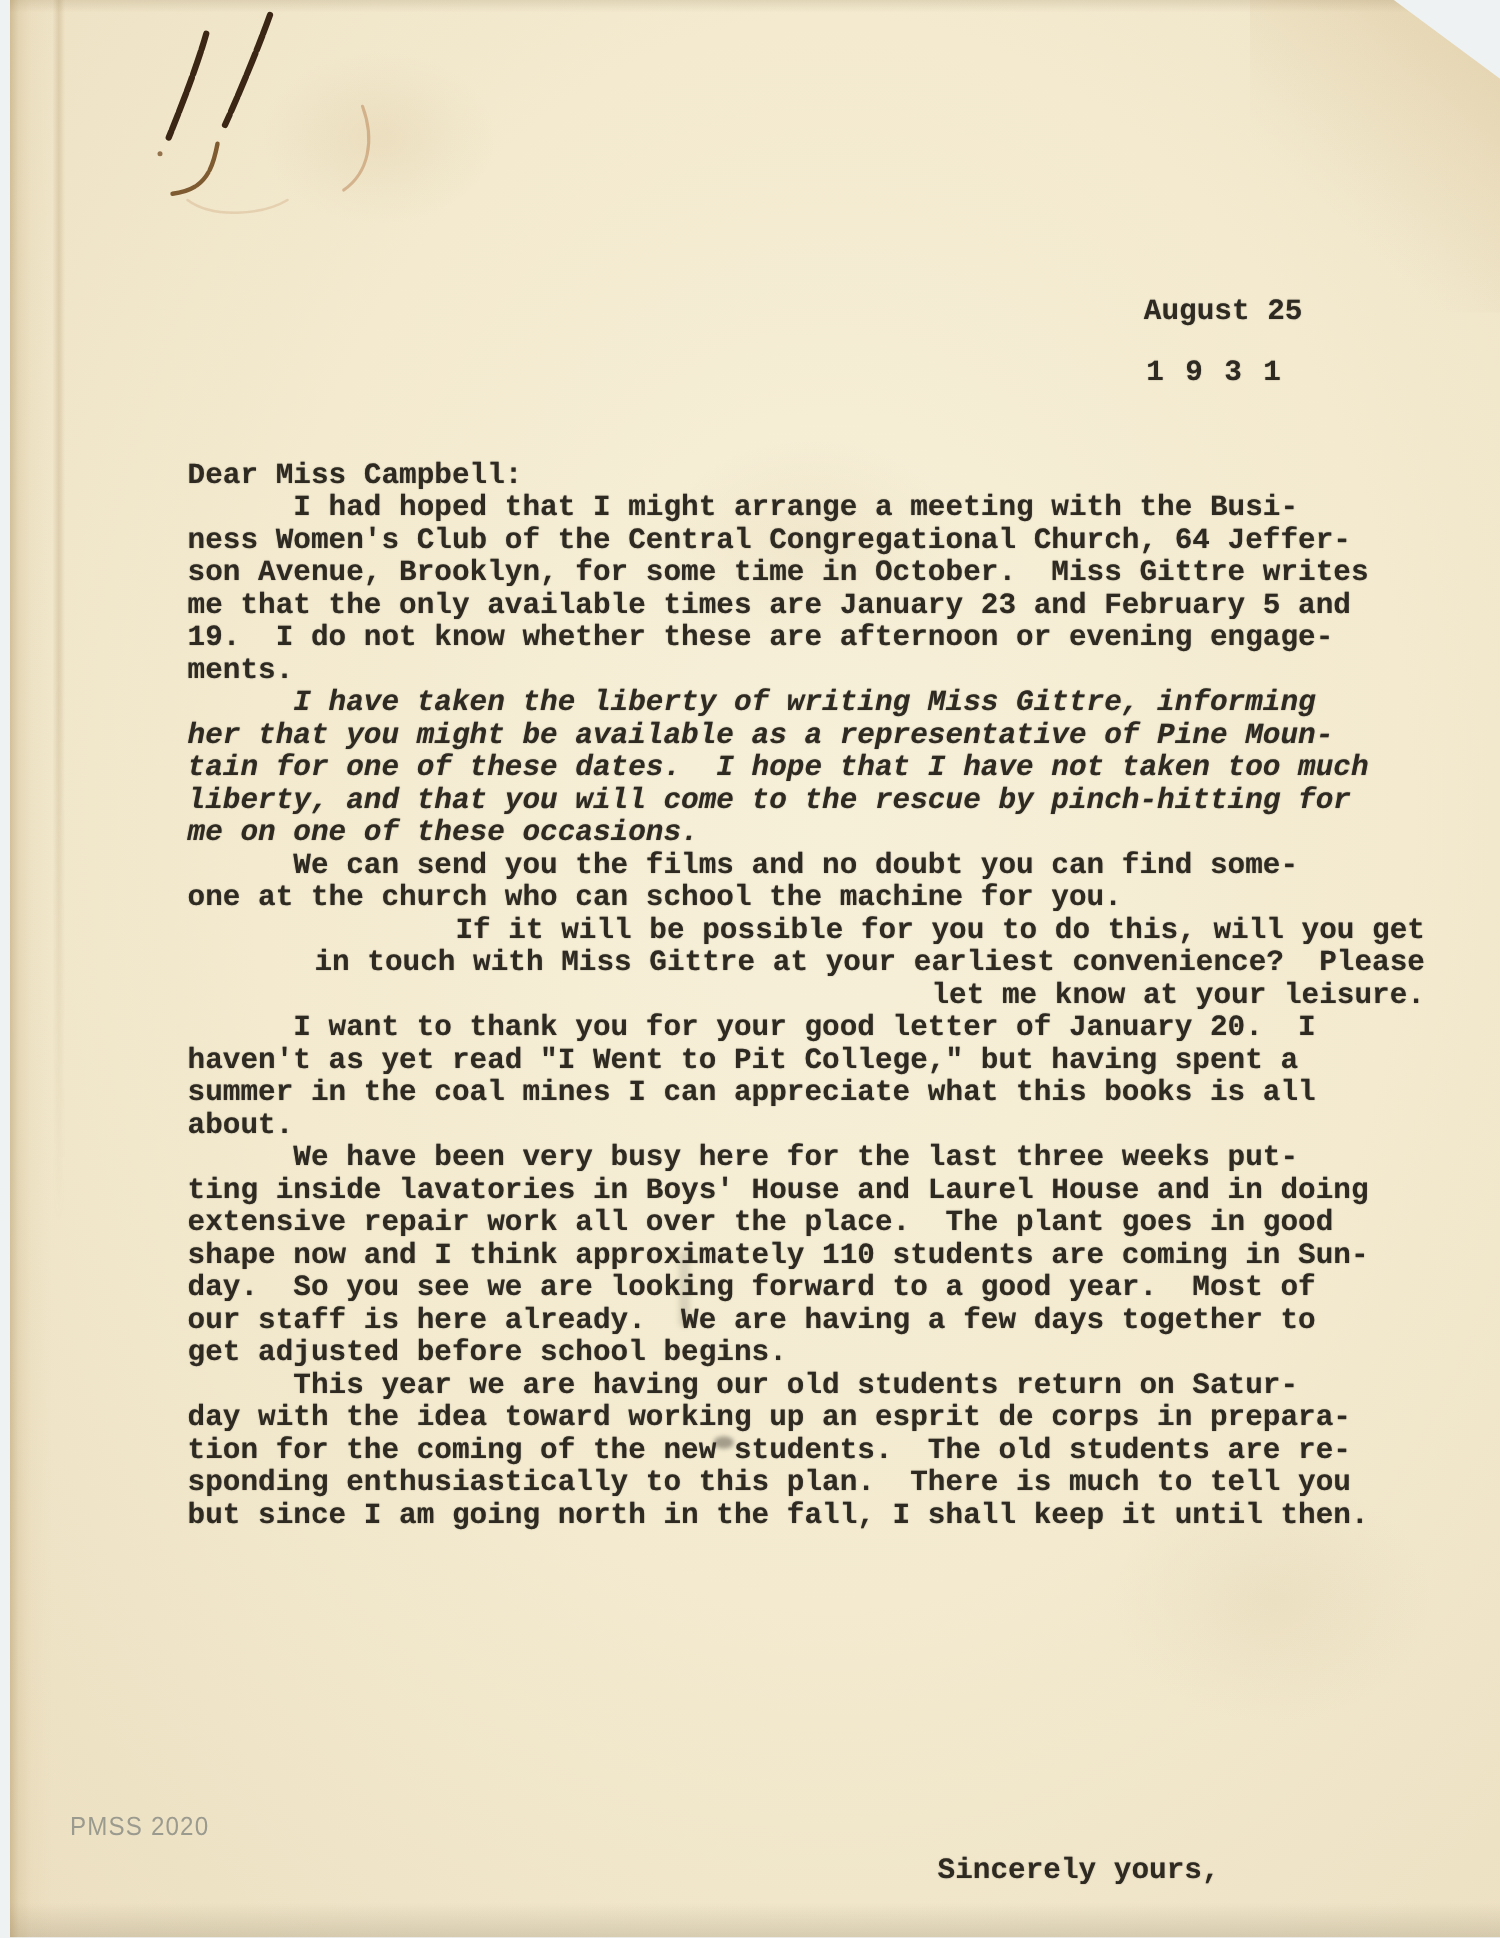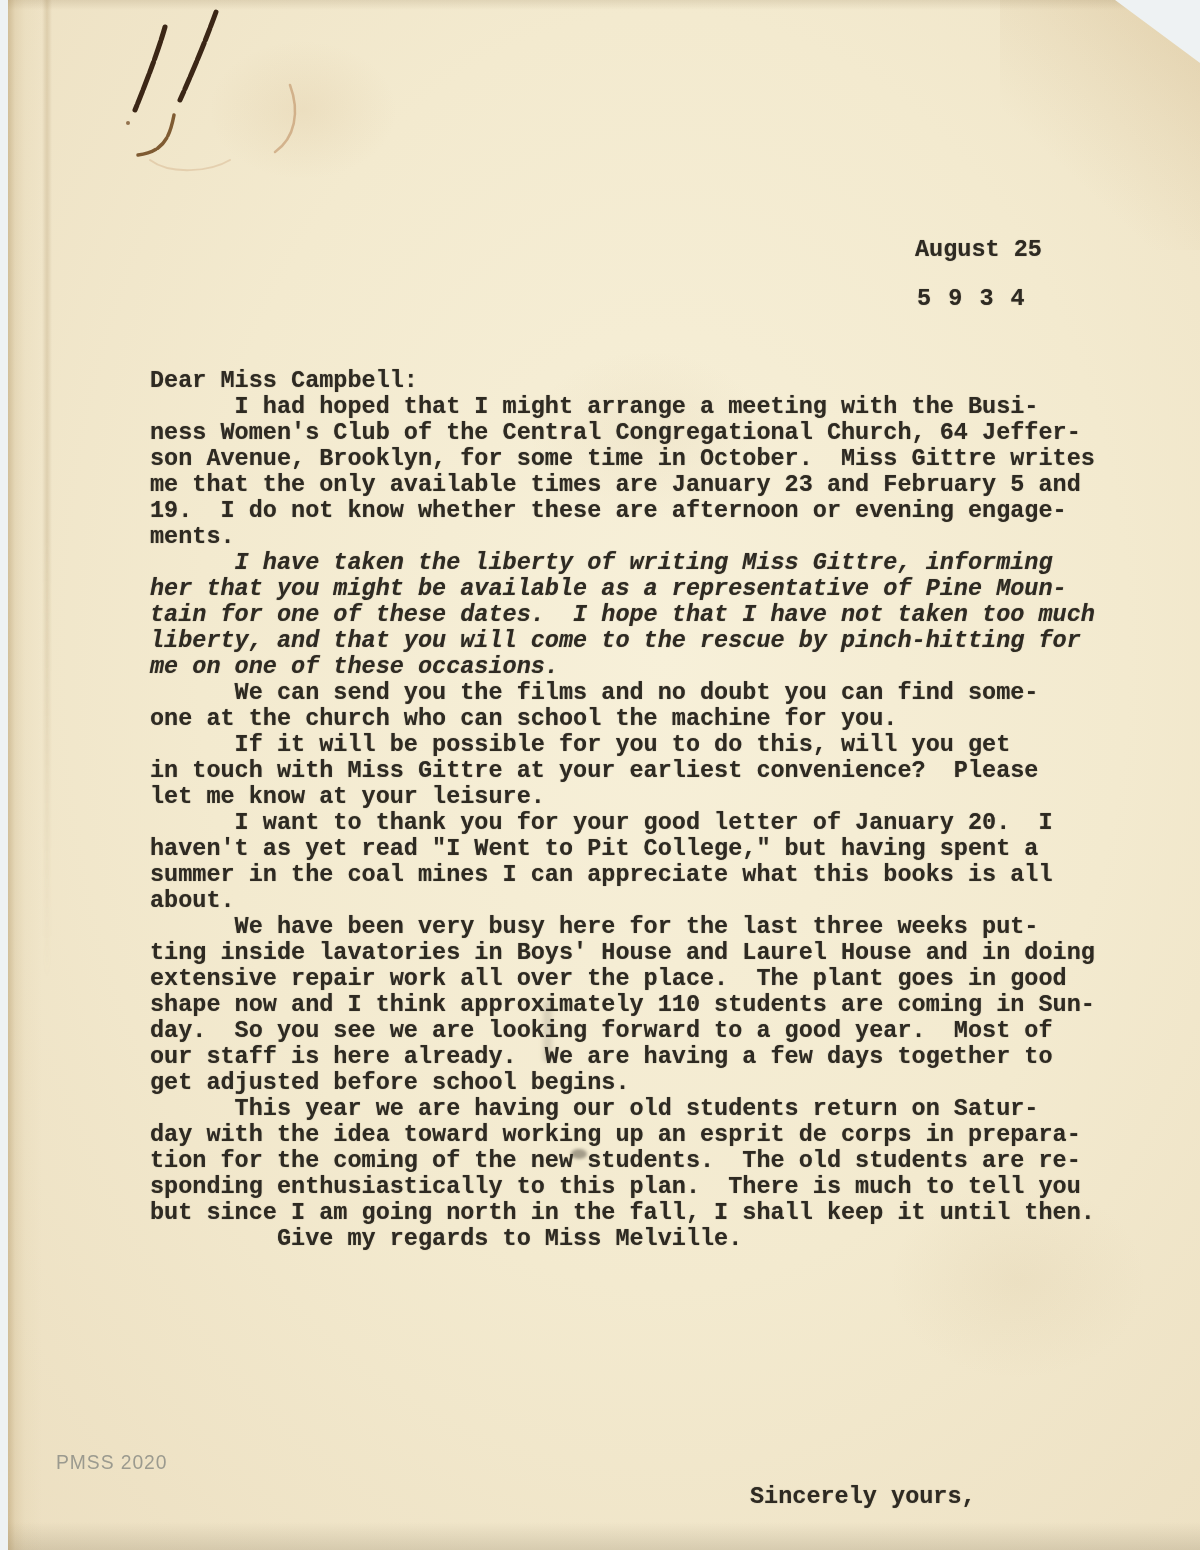--- a/index.html
+++ b/index.html
@@ -59,21 +59,21 @@
   .tw pre { margin:0; white-space:pre; filter:blur(0.25px); }
 
   .date-line-1 { position:absolute; left:907px; top:237px; }
   .date-line-2 { position:absolute; left:909px; top:286px; letter-spacing:1.5px; }
 
   .letter-body { position:absolute; left:142px; top:368px; width:990px; }
   .salutation   { margin-top:32px; }
   .para-1 { margin-top:24px; }
   .para-2 { margin-top:10px;font-style:italic; }
   .para-3 { margin-top:14px; }
-  .para-4 { margin-top:18px; }
+  .para-4 { margin-top:18px;text-align:right; }
   .para-5 { margin-top:17px; }
   .para-6 { margin-top:11px; }
   .para-7 { margin-top:10px; }
   .regards { margin-top:15px; }
 
   .closing { position:absolute; left:742px; top:1484px; }
 
   
   .watermark {
     position:absolute; left:48px; top:1450px;
@@ -109,21 +109,21 @@
       <path d="M94,115 C90,136 84,152 58,155" fill="none" stroke="#6b4218" stroke-width="3.5" stroke-linecap="round" stroke-dasharray="22 2 14 2" opacity="0.85"></path>
       <circle cx="48" cy="123" r="2" fill="#6b4218" opacity="0.7"></circle>
       <path d="M210,85 C220,112 215,138 195,152" fill="none" stroke="#a5642f" stroke-width="2.5" stroke-linecap="round" opacity="0.38"></path>
       <path d="M70,160 C90,175 130,172 150,160" fill="none" stroke="#b87a4a" stroke-width="2" stroke-linecap="round" opacity="0.22"></path>
     </svg>
 
     <div class="tw date-line-1">
       <pre>August 25</pre>
     </div>
     <div class="tw date-line-2">
-      <pre>5 9 3 4</pre>
+      <pre>1 9 3 1</pre>
     </div>
 
     <div class="tw letter-body">
       <pre class="salutation">Dear Miss Campbell:</pre>
       <pre class="para-1">      I had hoped that I might arrange a meeting with the Busi-
 ness Women's Club of the Central Congregational Church, 64 Jeffer-
 son Avenue, Brooklyn, for some time in October.  Miss Gittre writes
 me that the only available times are January 23 and February 5 and
 19.  I do not know whether these are afternoon or evening engage-
 ments.</pre>
@@ -146,21 +146,20 @@
 extensive repair work all over the place.  The plant goes in good
 shape now and I think approximately 110 students are coming in Sun-
 day.  So you see we are looking forward to a good year.  Most of
 our staff is here already.  We are having a few days together to
 get adjusted before school begins.</pre>
       <pre class="para-7">      This year we are having our old students return on Satur-
 day with the idea toward working up an esprit de corps in prepara-
 tion for the coming of the new students.  The old students are re-
 sponding enthusiastically to this plan.  There is much to tell you
 but since I am going north in the fall, I shall keep it until then.</pre>
-      <pre class="regards">         Give my regards to Miss Melville.</pre>
     </div>
 
     <div class="tw closing">
       <pre>Sincerely yours,</pre>
     </div>
 
     <div class="watermark">PMSS 2020</div>
 
   </div>
 </div>

